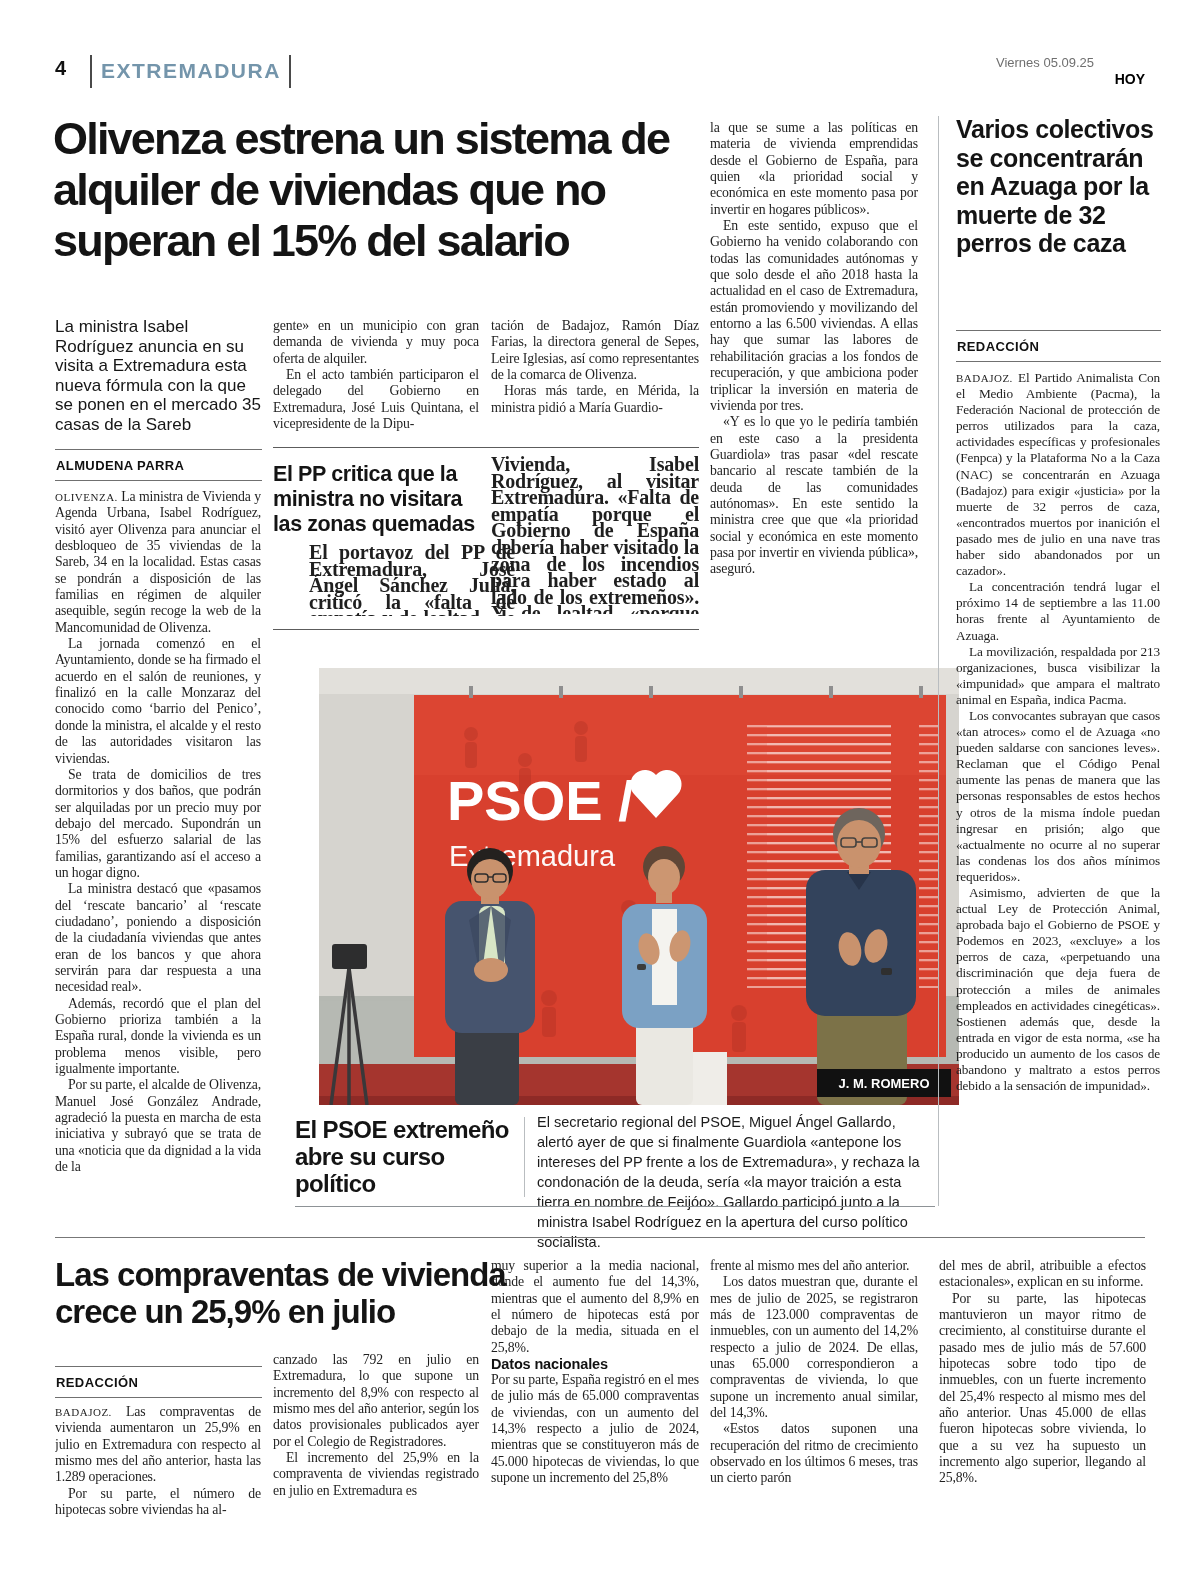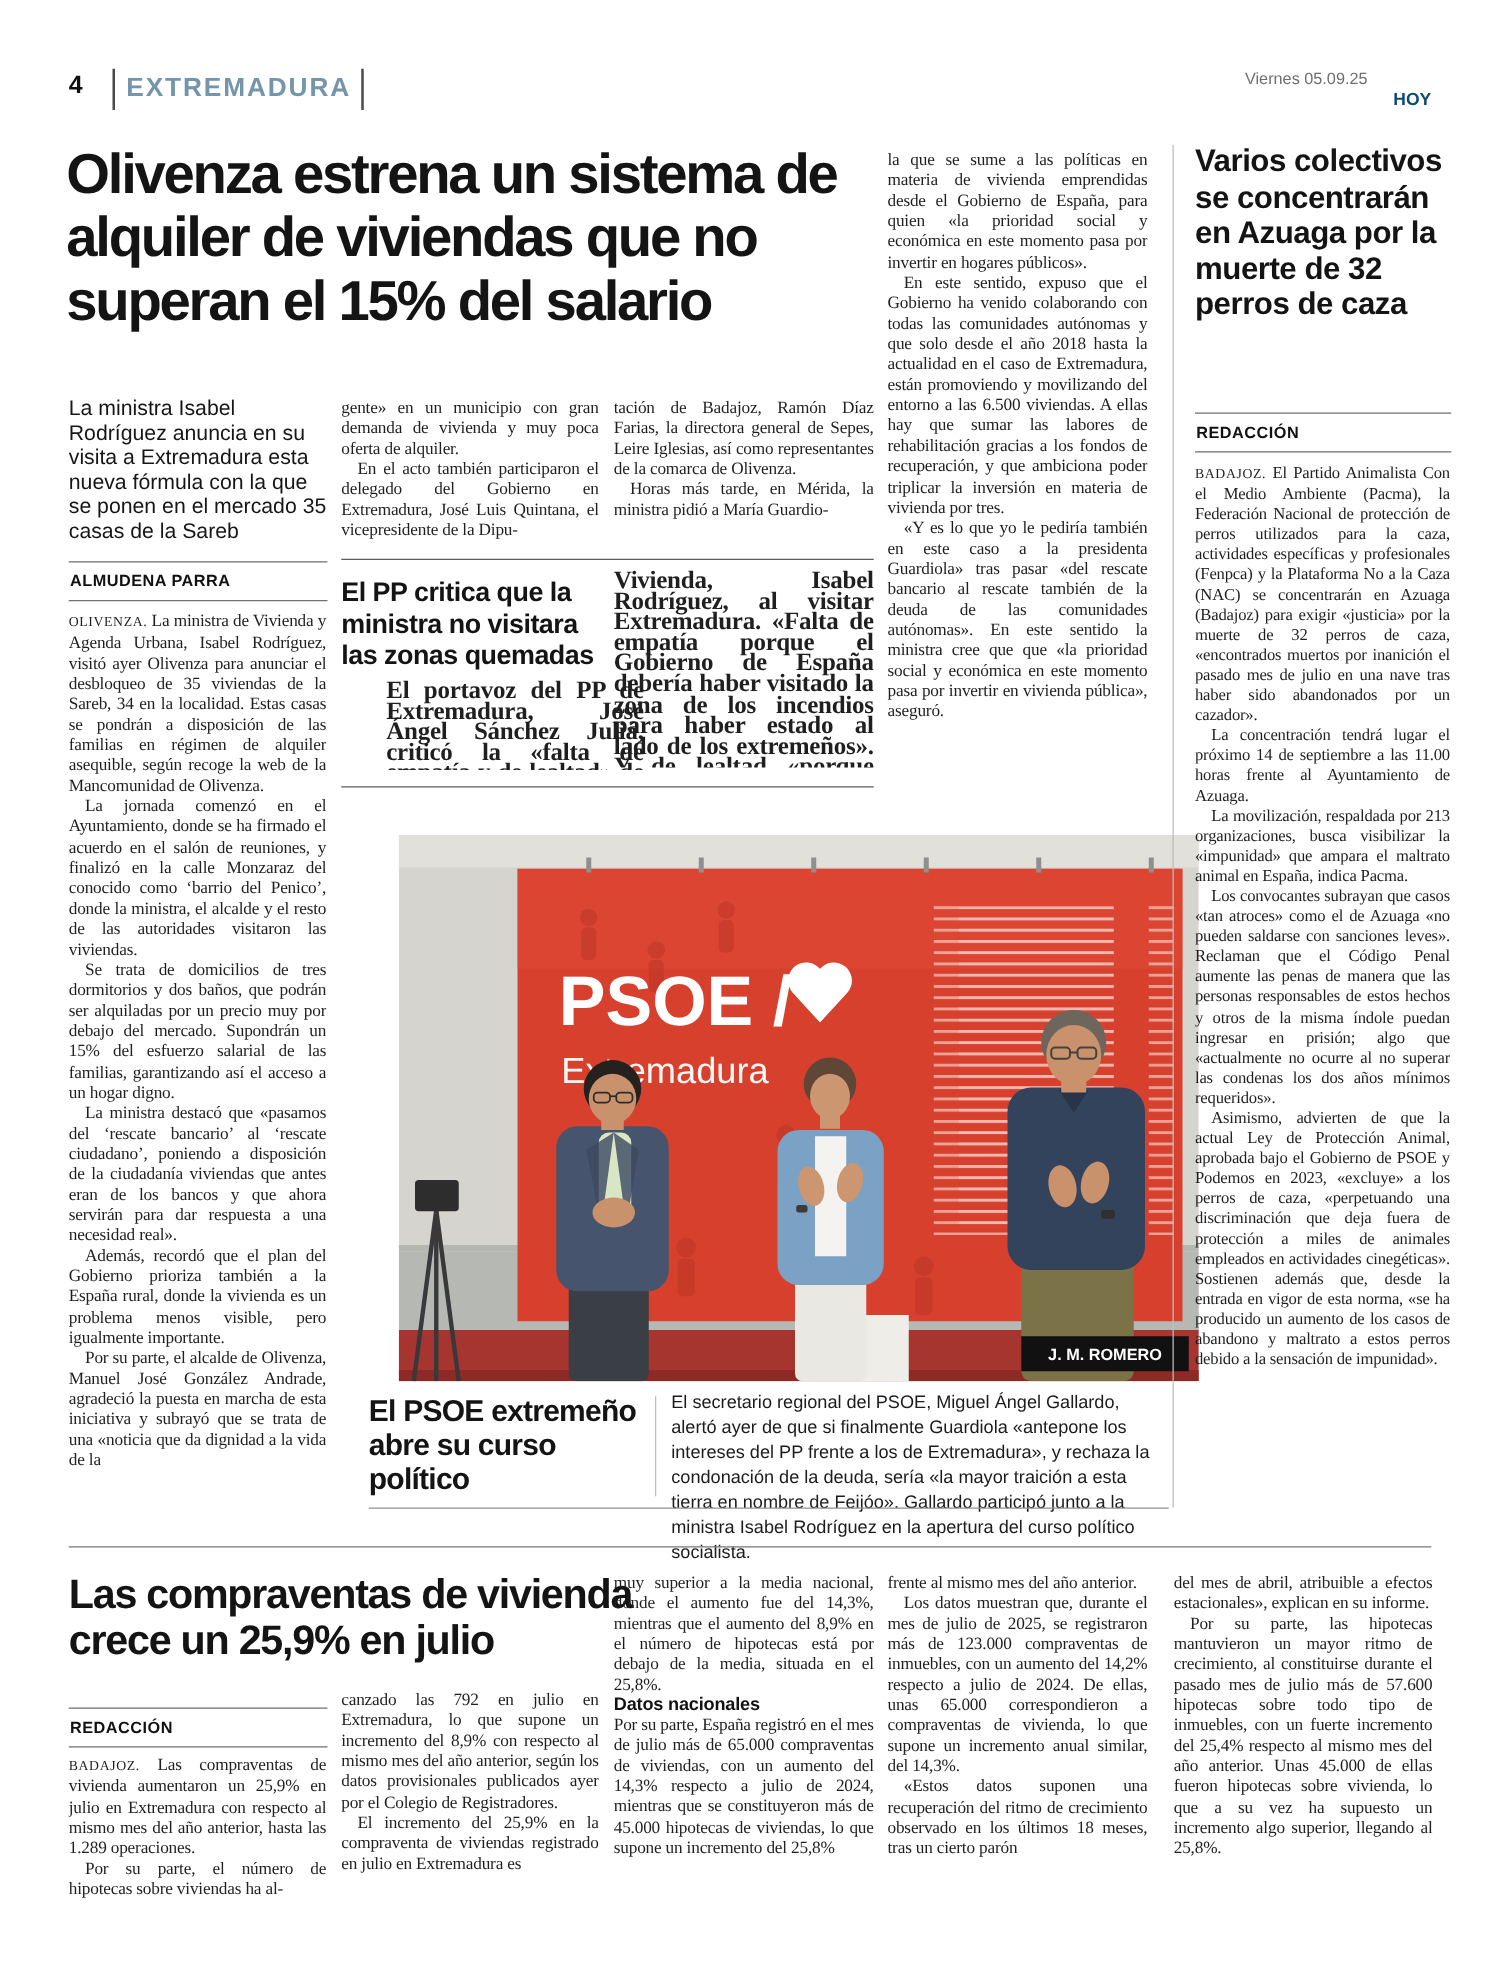--- a/index.html
+++ b/index.html
@@ -5,21 +5,21 @@
   html,body { margin:0; padding:0; background:#ffffff; }
   .page { position:relative; width:1200px; height:1575px; background:#fff; overflow:hidden;
           font-family:"Liberation Serif", serif; color:#1e1e1e; }
   .abs { position:absolute; }
 
   
   .pagenum { font:bold 20px "Liberation Sans", sans-serif; color:#111; }
   .vbar { width:2px; background:#4a4a4a; }
   .section-title { font:bold 21px "Liberation Sans", sans-serif; color:#7495ab; letter-spacing:1.5px; }
   .ed-date { font:13px "Liberation Sans", sans-serif; color:#6f6f6f; text-align:center; }
-  .masthead { font:bold 14px "Liberation Sans", sans-serif; color:#0c4a6e; text-align:right; margin-top:1px; }
+  .masthead { font:bold 14px "Liberation Sans", sans-serif; color:#000000; text-align:right; margin-top:1px; }
 
   
   .headline { font-family:"Liberation Sans", sans-serif; font-weight:bold; color:#141414; }
   .h-main   { font-size:45px; line-height:1.13; letter-spacing:-1.8px; }
   .h-right  { font-size:25px; line-height:1.14; letter-spacing:-0.4px; }
   .h-bottom { font-size:33px; line-height:1.12; letter-spacing:-1px; }
   .h-pp     { font-size:21.5px; line-height:1.16; letter-spacing:-0.4px; }
   .h-cap    { font-size:24px; line-height:1.13; letter-spacing:-0.6px; }
 
   .lead { font:17px/19.5px "Liberation Sans", sans-serif; color:#161616; }
@@ -258,21 +258,21 @@
 
   <div class="abs bodytext" style="left:491px; top:1258px; width:208px; height:306px;">
     <p>muy superior a la media nacional, donde el aumento fue del 14,3%, mientras que el aumento del 8,9% en el número de hipotecas está por debajo de la media, situada en el 25,8%.</p>
     <p class="subhead">Datos nacionales</p>
     <p style="text-indent:0;">Por su parte, España registró en el mes de julio más de 65.000 compraventas de viviendas, con un aumento del 14,3% respecto a julio de 2024, mientras que se constituyeron más de 45.000 hipotecas de viviendas, lo que supone un incremento del 25,8%</p>
   </div>
 
   <div class="abs bodytext" style="left:710px; top:1258px; width:208px; height:306px;">
     <p>frente al mismo mes del año anterior.</p>
     <p>Los datos muestran que, durante el mes de julio de 2025, se registraron más de 123.000 compraventas de inmuebles, con un aumento del 14,2% respecto a julio de 2024. De ellas, unas 65.000 correspondieron a compraventas de vivienda, lo que supone un incremento anual similar, del 14,3%.</p>
-    <p>«Estos datos suponen una recuperación del ritmo de crecimiento observado en los últimos 18 meses, tras un cierto parón</p>
+    <p>«Estos datos suponen una recuperación del ritmo de crecimiento observado en los últimos 6 meses, tras un cierto parón</p>
   </div>
 
   <div class="abs bodytext" style="left:939px; top:1258px; width:207px; height:306px;">
     <p>del mes de abril, atribuible a efectos estacionales», explican en su informe.</p>
     <p>Por su parte, las hipotecas mantuvieron un mayor ritmo de crecimiento, al constituirse durante el pasado mes de julio más de 57.600 hipotecas sobre todo tipo de inmuebles, con un fuerte incremento del 25,4% respecto al mismo mes del año anterior. Unas 45.000 de ellas fueron hipotecas sobre vivienda, lo que a su vez ha supuesto un incremento algo superior, llegando al 25,8%.</p>
   </div>
 
 </div>
 
 </body></html>

